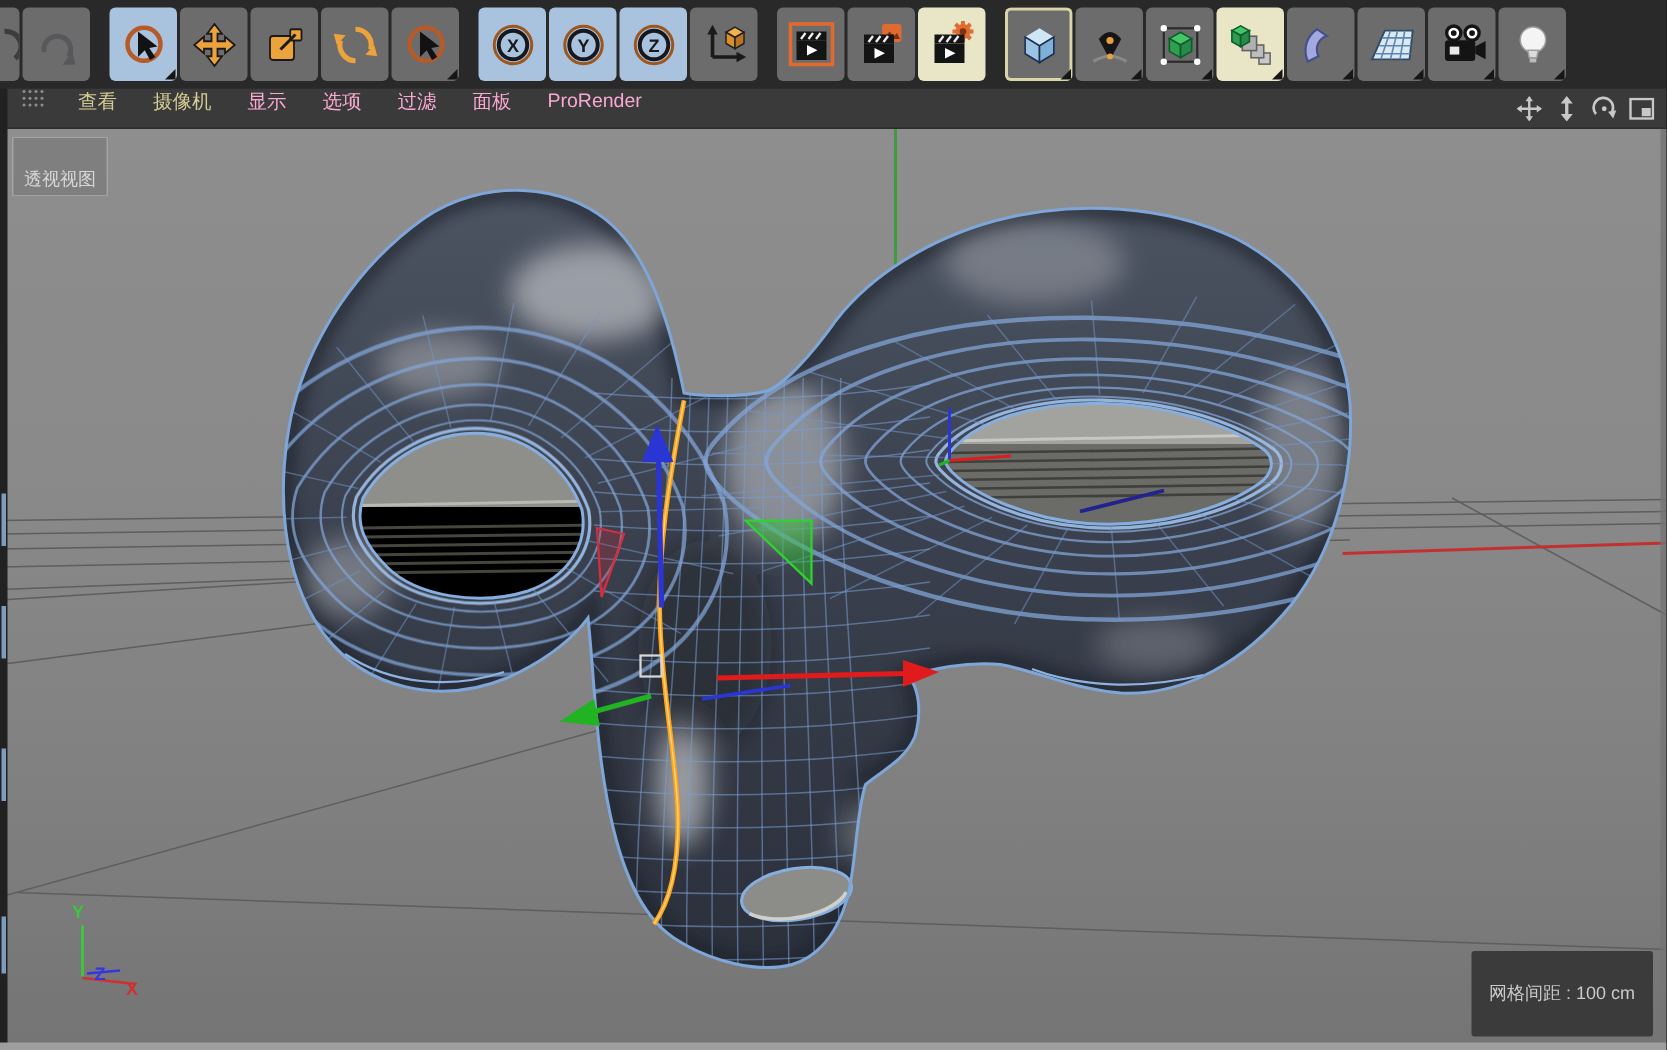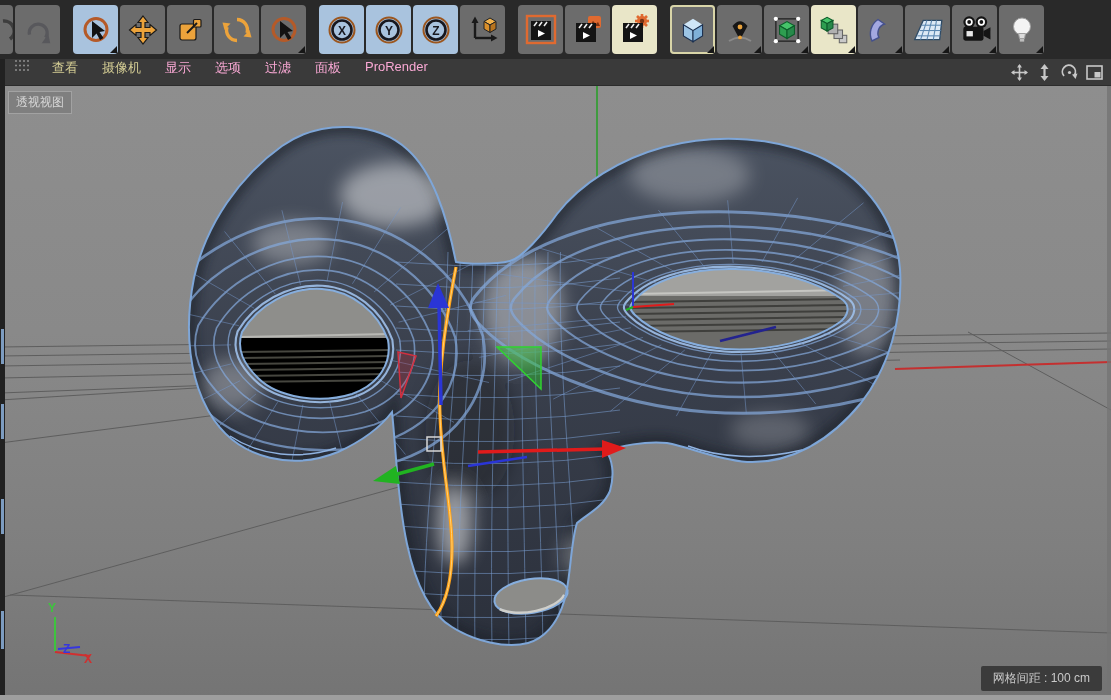--- a/index.html
+++ b/index.html
@@ -25,23 +25,23 @@
   .menubar .grip{margin:0 10px 0 14px;flex:none;display:flex;}
   .menu-item{padding:0 12px;color:#f9a8d4;cursor:default;flex:none;}
   .menu-item.hl{color:#d2cb93;}
   .nav-icons{margin-left:auto;margin-right:8px;display:flex;align-items:center;gap:7px;}
   .nav-ic{width:18px;height:18px;display:flex;align-items:center;justify-content:center;}
 
   
   .viewport{position:absolute;left:0;top:86px;width:1111px;height:614px;
             background:linear-gradient(#8e8e8e 0%,#898989 40%,#7f7f7f 75%,#747474 100%);}
   .vp-label{position:absolute;left:8px;top:5px;background:#7f7f7f;border:1px solid #a2a2a2;
-            color:#d6d6d6;font-size:12px;padding:2px 7px 2px;z-index:5;font-family:Liberation Serif, serif;}
+            color:#d6d6d6;font-size:12px;padding:19px 7px 2px;z-index:5;font-family:Liberation Serif, serif;}
   .grid-chip{position:absolute;right:9px;bottom:9px;background:rgba(54,54,54,.92);
-             color:#c9c9c9;font-size:12px;padding:4px 12px;border-radius:2px;z-index:5;text-align:center;}
+             color:#c9c9c9;font-size:12px;padding:20px 12px;border-radius:2px;z-index:5;text-align:center;}
   .edge-left{position:absolute;left:0;top:59px;width:5px;height:641px;background:#212121;z-index:6;}
   .edge-left i{position:absolute;left:1px;width:3px;background:#7d9cc0;display:block;}
   .edge-bottom{position:absolute;left:0;top:695px;width:1111px;height:5px;background:#9e9e9e;z-index:6;}
   .edge-right{position:absolute;right:0;top:86px;width:4px;height:609px;background:#747474;opacity:.8;z-index:4;}
   svg text{font-family:"Liberation Sans",sans-serif;}
 </style>
 </head>
 <body>
 
 <div class="toolbar">

